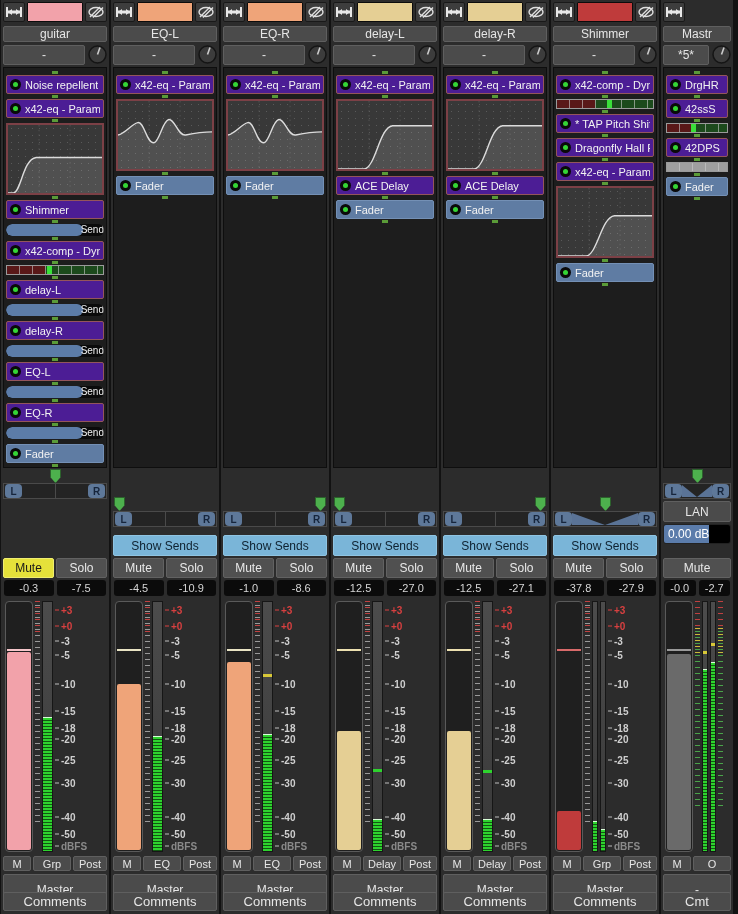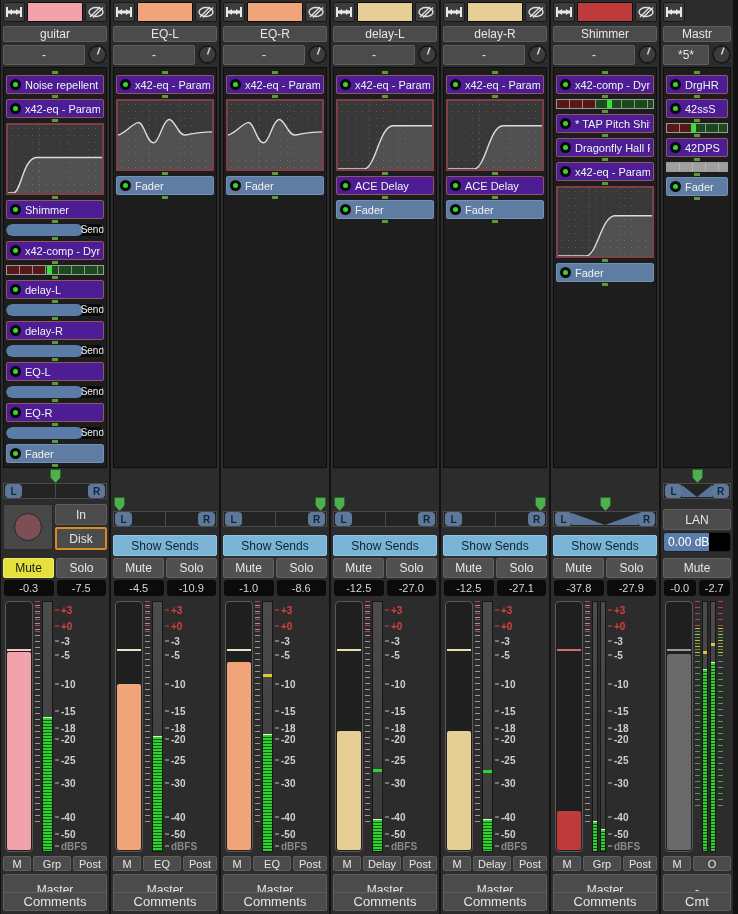--- a/index.html
+++ b/index.html
@@ -66,21 +66,21 @@
               clip-path:polygon(100% 0,100% 100%,0 100%); }
   .recrow { height:46px; margin-top:3px; display:flex; gap:2px; }
   .recbtn { width:50px; background:#474747; border:1px solid #2a2a2a; border-radius:2px;
             display:flex; align-items:center; justify-content:center; }
   .reccircle { width:28px; height:28px; border-radius:50%; background:#7d4e55; border:1px solid #262626; }
   .iodisk { flex:1; display:flex; flex-direction:column; gap:2px; }
   .iodisk .rowbtn { flex:1; }
   .diskbtn { border:2px solid #d78a28 !important; }
   .ssbtn { height:21px; flex:0 0 21px; background:#7ab5d8; border:1px solid #8fc4e2; border-radius:2px;
            color:#0f2230; font-size:12px; display:flex; align-items:center; justify-content:center; margin-top:6px; }
-  .lanbtn { height:21px; flex:0 0 21px; margin-top:8px;text-align:center; }
+  .lanbtn { height:21px; flex:0 0 21px; margin-top:0;text-align:center; }
   .gaindisp { height:20px; flex:0 0 20px; margin-top:2px; background:linear-gradient(to right,#5b7cab 0 68%, #000 68%);
               border-radius:3px; border:1px solid #222; color:#fff; font-size:12px; display:flex; align-items:center;
               padding-left:4px; }
 
   .muterow { height:22px; display:flex; gap:2px; padding-top:2px; }
   .mbtn { flex:1; height:20px; background:#505050; border:1px solid #626262; border-radius:2px; color:#e8e8e8;
           font-size:12px; display:flex; align-items:center; justify-content:center; }
   .mbtn.active { background:#e5e13a; border-color:#f0ee70; color:#1a1a1a; }
 
   .numrow { height:20px; display:flex; gap:3px; padding:2px 1px 1px 1px; }
@@ -260,29 +260,20 @@
       </div>
       <div class="lower">
         <div class="panblock">
           <div class="panmark" style="left: calc(50% - 5px);"></div>
           <div class="panbar">
             <div class="pancenter"></div>
             <div class="lrbtn l">L</div>
             <div class="lrbtn r">R</div>
           </div>
         </div>
-        <div class="recrow">
-          <div class="recbtn">
-            <div class="reccircle"></div>
-          </div>
-          <div class="iodisk">
-            <div class="rowbtn">In</div>
-            <div class="rowbtn diskbtn">Disk</div>
-          </div>
-        </div>
       </div>
       <div class="muterow">
         <div class="mbtn active">Mute</div>
         <div class="mbtn">Solo</div>
       </div>
       <div class="numrow">
         <div class="numdisp">-0.3</div>
         <div class="numdisp">-7.5</div>
       </div>
       <div class="meterarea">

